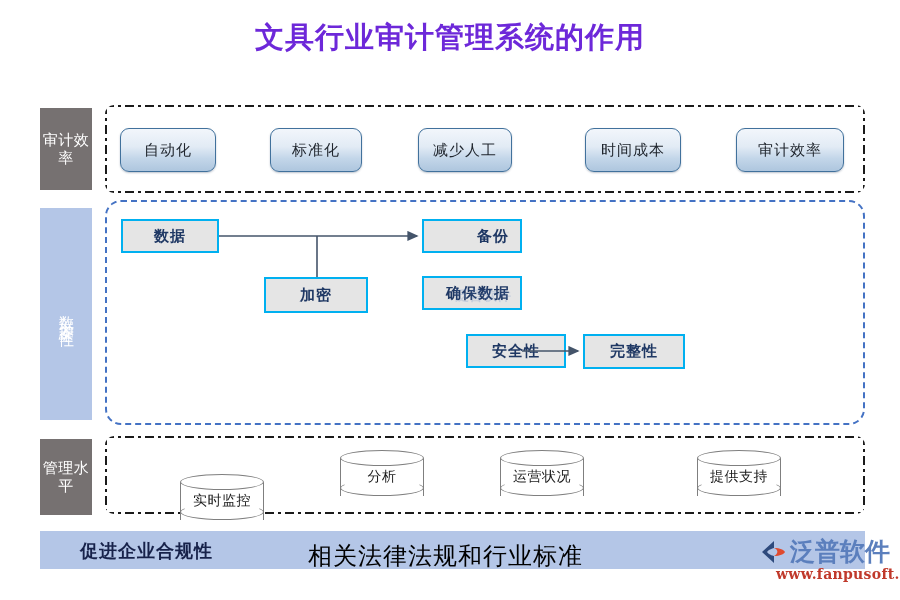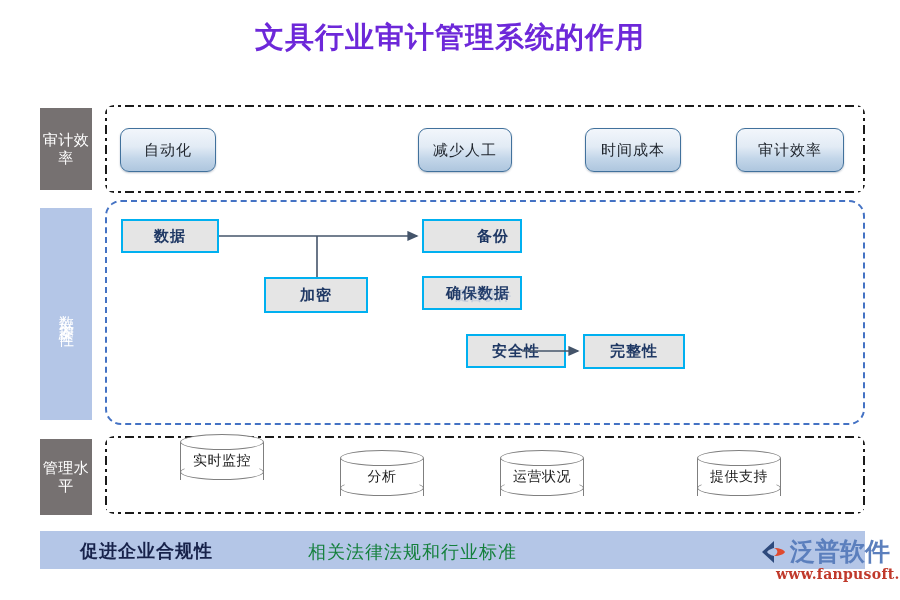--- a/index.html
+++ b/index.html
@@ -172,22 +172,22 @@
     font-weight: 700;
     color: #17224a;
     letter-spacing: 1px;
     white-space: nowrap;
     text-align: center;
   }
   .bottom-right-text {
     position: absolute;
     left: 308px; top: 540px;
     font-family: Liberation Serif, serif;
-    font-size: 18px;
-    color: #15803d;
+    font-size: 24px;
+    color: #000000;
     letter-spacing: 1px;
     white-space: nowrap;
   }
 
   
   .logo-wrap {
     position: absolute;
     left: 760px; top: 537px;
     width: 132px; height: 50px;
   }
@@ -239,20 +239,23 @@
   <div class="page-title">文具行业审计管理系统的作用</div>
 
   <div class="cat-label cat-gray" style="left:40px; top:108px; width:52px; height:82px;">
     <span>审计效率</span>
   </div>
 
   <div class="dashdot-border" style="left:105px; top:105px; width:760px; height:88px;"></div>
 
   <div class="pill" style="left:120px; top:128px; width:96px; height:44px;">
     <span>自动化</span>
+  </div>
+  <div class="pill" style="left:270px; top:128px; width:92px; height:44px;">
+    <span>标准化</span>
   </div>
   <div class="pill" style="left:585px; top:128px; width:96px; height:44px;">
     <span>时间成本</span>
   </div>
   <div class="pill" style="left:418px; top:128px; width:94px; height:44px;">
     <span>减少人工</span>
   </div>
   <div class="pill" style="left:736px; top:128px; width:108px; height:44px;">
     <span>审计效率</span>
   </div>
@@ -297,21 +300,21 @@
 
     <line x1="522" y1="351" x2="578" y2="351" stroke="#44546a" stroke-width="1.6" marker-end="url(#arrowhead)"></line>
   </svg>
 
   <div class="cat-label cat-gray" style="left:40px; top:439px; width:52px; height:76px;">
     <span>管理水平</span>
   </div>
 
   <div class="dashdot-border" style="left:105px; top:436px; width:760px; height:78px;"></div>
 
-  <div class="cyl" style="left:180px; top:434px;">
+  <div class="cyl" style="left:180px; top:474px;">
     <div class="body"></div>
     <div class="bottom"></div>
     <div class="top"></div>
     <div class="cap-label">实时监控</div>
   </div>
   <div class="cyl" style="left:340px; top:450px;">
     <div class="body"></div>
     <div class="bottom"></div>
     <div class="top"></div>
     <div class="cap-label">分析</div>

